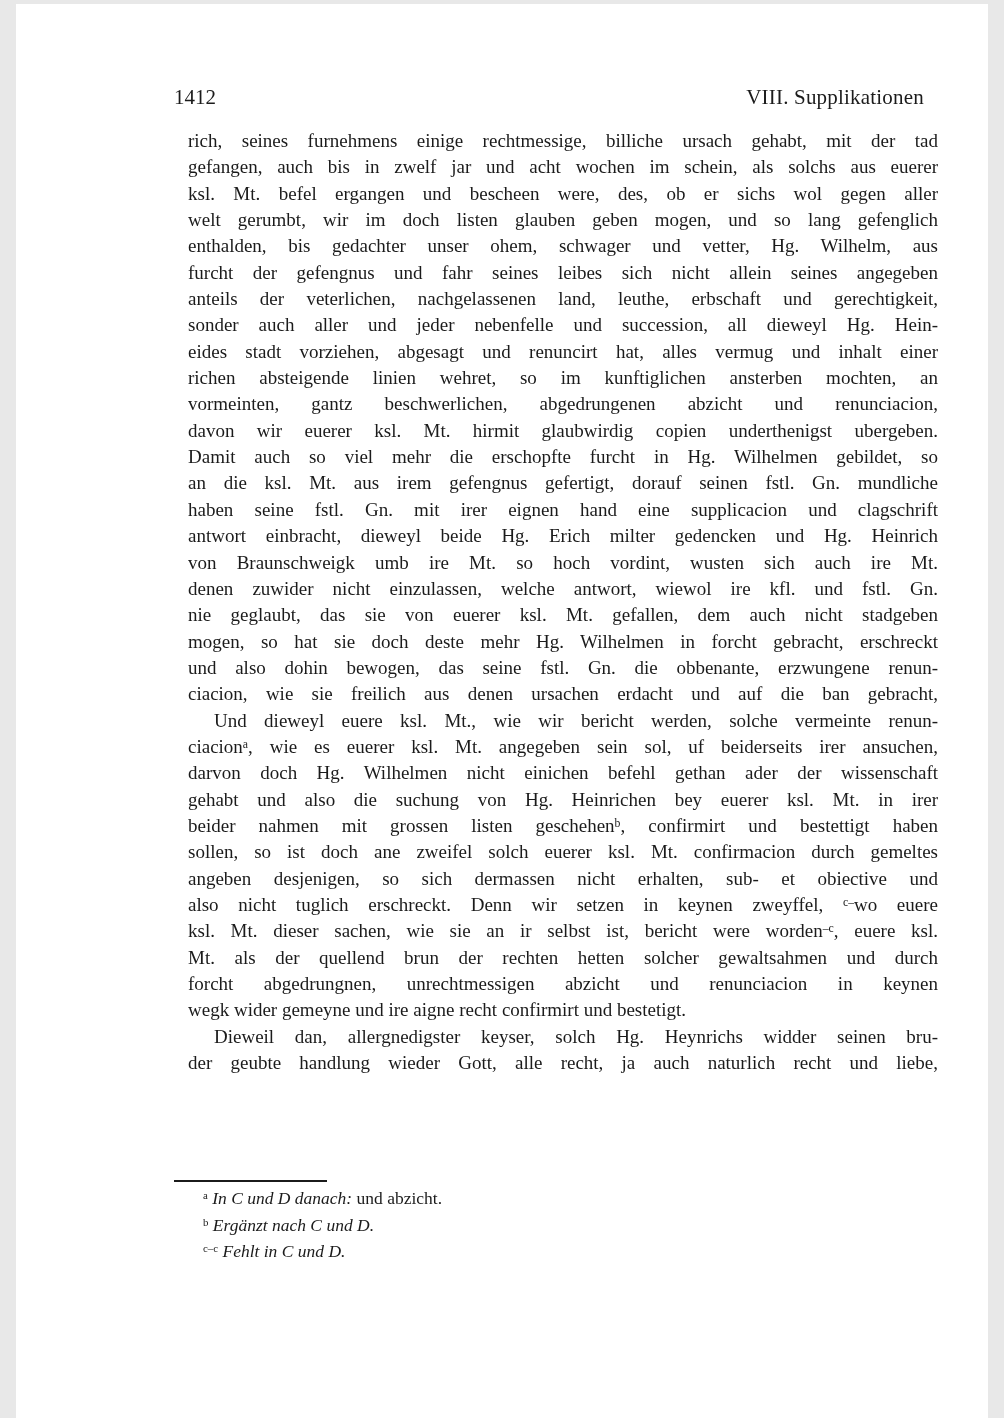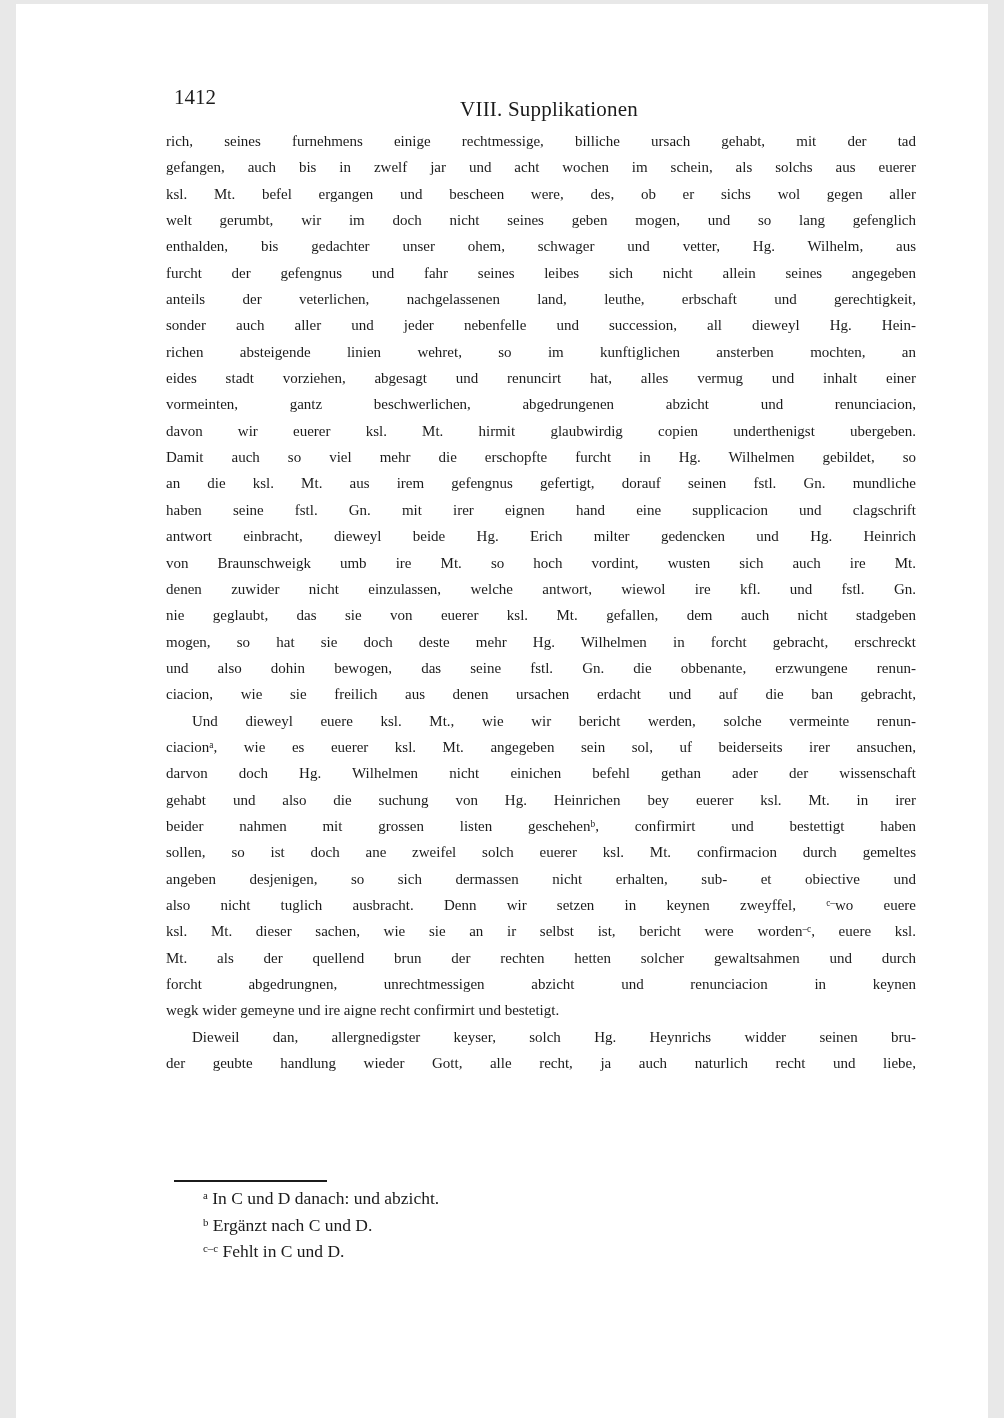--- a/index.html
+++ b/index.html
@@ -28,30 +28,30 @@
   }
   .folio {
     position: absolute;
     left: 0;
     top: 0;
   }
   .running-head {
     position: absolute;
     left: 0;
     width: 100%;
-    top: 12px;
-    text-align: center;
+    top: 0;
+    text-align: right;
     letter-spacing: 0.2px;
   }
   .body-block {
     position: absolute;
-    left: 150px;
+    left: 172px;
     top: 124px;
     width: 750px;
-    font-size: 15px;
+    font-size: 19px;
   }
   .line {
     line-height: 26.35px;
     height: 26.35px;
     text-align: justify;
     text-align-last: justify;
     white-space: normal;
   }
   .line.end {
     text-align: left;
@@ -60,20 +60,21 @@
   .line.indent {
     text-indent: 26px;
   }
   .sup {
     font-size: 0.62em;
     position: relative;
     top: -0.45em;
     line-height: 0;
   }
   .it {
+    font-style: italic;
   }
   .fn-rule {
     position: absolute;
     left: 158px;
     top: 1176px;
     width: 153px;
     height: 2px;
     background: #1b1b1b;
   }
   .footnotes {
@@ -95,47 +96,47 @@
 
   <div class="header-row">
     <span class="folio">1412</span>
     <span class="running-head">VIII. Supplikationen</span>
   </div>
 
   <div class="body-block">
       <div class="line"><span class="">rich, seines furnehmens einige rechtmessige, billiche ursach gehabt, mit der tad</span></div>
       <div class="line"><span class="">gefangen, auch bis in zwelf jar und acht wochen im schein, als solchs aus euerer</span></div>
       <div class="line"><span class="">ksl. Mt. befel ergangen und bescheen were, des, ob er sichs wol gegen aller</span></div>
-      <div class="line"><span class="">welt gerumbt, wir im doch nicht seines geben mogen, und so lang gefenglich</span></div>
+      <div class="line"><span class="">welt gerumbt, wir im doch listen glauben geben mogen, und so lang gefenglich</span></div>
       <div class="line"><span class="">enthalden, bis gedachter unser ohem, schwager und vetter, Hg. Wilhelm, aus</span></div>
       <div class="line"><span class="">furcht der gefengnus und fahr seines leibes sich nicht allein seines angegeben</span></div>
       <div class="line"><span class="">anteils der veterlichen, nachgelassenen land, leuthe, erbschaft und gerechtigkeit,</span></div>
       <div class="line"><span class="">sonder auch aller und jeder nebenfelle und succession, all dieweyl Hg. Hein-</span></div>
+      <div class="line"><span class="">eides stadt vorziehen, abgesagt und renuncirt hat, alles vermug und inhalt einer</span></div>
       <div class="line"><span class="">richen absteigende linien wehret, so im kunftiglichen ansterben mochten, an</span></div>
-      <div class="line"><span class="">eides stadt vorziehen, abgesagt und renuncirt hat, alles vermug und inhalt einer</span></div>
       <div class="line"><span class="">vormeinten, gantz beschwerlichen, abgedrungenen abzicht und renunciacion,</span></div>
       <div class="line"><span class="">davon wir euerer ksl. Mt. hirmit glaubwirdig copien underthenigst ubergeben.</span></div>
       <div class="line"><span class="">Damit auch so viel mehr die erschopfte furcht in Hg. Wilhelmen gebildet, so</span></div>
       <div class="line"><span class="">an die ksl. Mt. aus irem gefengnus gefertigt, dorauf seinen fstl. Gn. mundliche</span></div>
       <div class="line"><span class="">haben seine fstl. Gn. mit irer eignen hand eine supplicacion und clagschrift</span></div>
       <div class="line"><span class="">antwort einbracht, dieweyl beide Hg. Erich milter gedencken und Hg. Heinrich</span></div>
       <div class="line"><span class="">von Braunschweigk umb ire Mt. so hoch vordint, wusten sich auch ire Mt.</span></div>
       <div class="line"><span class="">denen zuwider nicht einzulassen, welche antwort, wiewol ire kfl. und fstl. Gn.</span></div>
       <div class="line"><span class="">nie geglaubt, das sie von euerer ksl. Mt. gefallen, dem auch nicht stadgeben</span></div>
       <div class="line"><span class="">mogen, so hat sie doch deste mehr Hg. Wilhelmen in forcht gebracht, erschreckt</span></div>
       <div class="line"><span class="">und also dohin bewogen, das seine fstl. Gn. die obbenante, erzwungene renun-</span></div>
       <div class="line"><span class="">ciacion, wie sie freilich aus denen ursachen erdacht und auf die ban gebracht,</span></div>
       <div class="line indent"><span class="">Und dieweyl euere ksl. Mt., wie wir bericht werden, solche vermeinte renun-</span></div>
       <div class="line"><span class="">ciacion</span><span class="sup ">a</span><span class="">, wie es euerer ksl. Mt. angegeben sein sol, uf beiderseits irer ansuchen,</span></div>
       <div class="line"><span class="">darvon doch Hg. Wilhelmen nicht einichen befehl gethan ader der wissenschaft</span></div>
       <div class="line"><span class="">gehabt und also die suchung von Hg. Heinrichen bey euerer ksl. Mt. in irer</span></div>
       <div class="line"><span class="">beider nahmen mit grossen listen geschehen</span><span class="sup ">b</span><span class="">, confirmirt und bestettigt haben</span></div>
       <div class="line"><span class="">sollen, so ist doch ane zweifel solch euerer ksl. Mt. confirmacion durch gemeltes</span></div>
       <div class="line"><span class="">angeben desjenigen, so sich dermassen nicht erhalten, sub- et obiective und</span></div>
-      <div class="line"><span class="">also nicht tuglich ausbracht. Denn wir setzen in keynen zweyffel, </span><span class="sup ">c–</span><span class="">wo euere</span></div>
+      <div class="line"><span class="">also nicht tuglich erschreckt. Denn wir setzen in keynen zweyffel, </span><span class="sup ">c–</span><span class="">wo euere</span></div>
       <div class="line"><span class="">ksl. Mt. dieser sachen, wie sie an ir selbst ist, bericht were worden</span><span class="sup ">–c</span><span class="">, euere ksl.</span></div>
       <div class="line"><span class="">Mt. als der quellend brun der rechten hetten solcher gewaltsahmen und durch</span></div>
       <div class="line"><span class="">forcht abgedrungnen, unrechtmessigen abzicht und renunciacion in keynen</span></div>
       <div class="line end"><span class="">wegk wider gemeyne und ire aigne recht confirmirt und bestetigt.</span></div>
       <div class="line indent"><span class="">Dieweil dan, allergnedigster keyser, solch Hg. Heynrichs widder seinen bru-</span></div>
       <div class="line"><span class="">der geubte handlung wieder Gott, alle recht, ja auch naturlich recht und liebe,</span></div>
     </div>
 
   <div class="fn-rule"></div>
 

